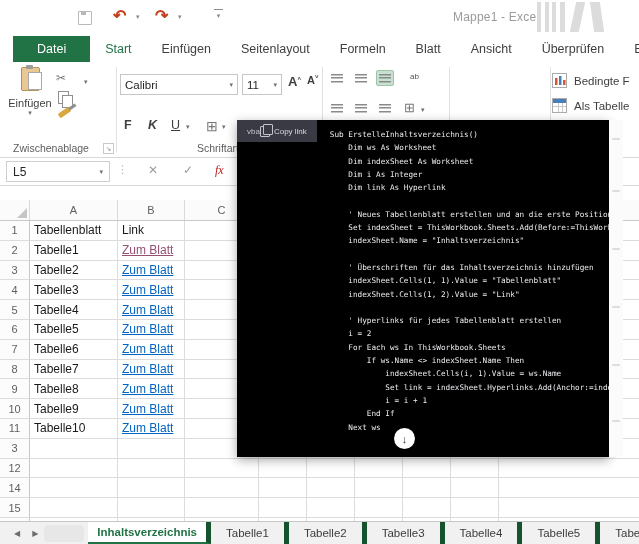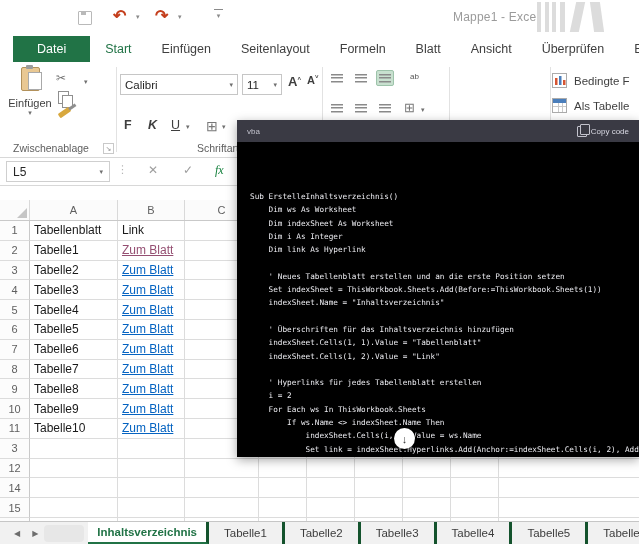--- a/index.html
+++ b/index.html
@@ -83,21 +83,21 @@
      linear-gradient(90deg,transparent 0 5px,#c9c9c9 5px 6px,transparent 6px 9px,#c9c9c9 9px 10px,transparent 10px),
      linear-gradient(transparent 0 7px,#c9c9c9 7px 8px,transparent 8px),#fff;}
 
   
   .fbar{position:absolute;top:158px;left:0;width:639px;height:28px;background:#fff;border-bottom:1px solid #d8d8d8;box-sizing:border-box;}
   .namebox{position:absolute;left:6px;top:3px;width:104px;height:21px;border:1px solid #cfcfcf;display:flex;align-items:center;
            font-size:12px;padding:0 6px;box-sizing:border-box;color:#262626;}
   .namebox .cbx{margin-left:auto;font-size:7px;color:#6f6f6f;}
   .fdots{position:absolute;left:117px;top:5px;color:#b5b5b5;font-size:11px;}
   .fbtn2{position:absolute;top:5px;font-size:12px;color:#9e9e9e;}
-  .fx{font-family:"Liberation Serif",serif;font-style:italic;color:#15803d;}
+  .fx{font-family:"Liberation Serif",serif;font-style:italic;color:#b91c1c;}
 
   
   .colhead{position:absolute;top:200px;left:0;width:639px;height:21px;display:flex;background:#fbfbfb;
            border-bottom:1px solid #c9c9c9;box-sizing:border-box;}
   .ch{border-right:1px solid #d9d9d9;font-size:11px;color:#5f5f5f;display:flex;align-items:center;justify-content:center;box-sizing:border-box;}
   .corner{position:relative;background:#fbfbfb;}
   .corner::after{content:"";position:absolute;right:2px;bottom:2px;width:0;height:0;
                  border-left:10px solid transparent;border-bottom:10px solid #c5c5c5;}
   .rows{position:absolute;top:221px;left:0;width:639px;height:300px;overflow:hidden;}
   .grow{display:flex;height:19.8px;box-sizing:border-box;}
@@ -107,27 +107,27 @@
   .cellspan{font-size:12px;color:#1a1a1a;padding-left:4px;white-space:nowrap;}
   .cellspan.link{color:#0563c1;text-decoration:underline;}
   .cellspan.visited{color:#954f72;}
 
   
   .sheetbar{position:absolute;top:521px;left:0;width:639px;height:23px;background:#f1f1f1;border-top:1px solid #c6c6c6;
             box-sizing:border-box;display:flex;align-items:stretch;z-index:20;}
   .nav-ar{font-size:8px;color:#6d6d6d;display:flex;align-items:center;padding:0 6px;}
   .ghost{position:absolute;left:44px;top:3px;width:40px;height:17px;background:#e7e7e7;border-radius:4px;}
   .stabs{display:flex;margin-left:44px;}
-  .stab{display:flex;align-items:center;padding:0 15px;font-size:11.5px;color:#3c3c3c;border-right:3px solid #14532d;white-space:nowrap;}
+  .stab{display:flex;align-items:center;padding:0 15px;font-size:11.5px;color:#3c3c3c;border-right:5px solid #14532d;white-space:nowrap;}
   .stab.active{background:#fff;color:#217346;font-weight:bold;border-bottom:2px solid #217346;padding:0 9px;box-sizing:border-box;}
 
   
   .overlay{position:absolute;left:237px;top:120px;width:402px;height:337px;z-index:50;display:flex;}
-  .code-panel{position:relative;width:402px;height:337px;background:#000;display:flex;flex-direction:column;
-              box-shadow:0 3px 10px rgba(0,0,0,.35);gap:40px;}
+  .code-panel{position:relative;width:372px;height:337px;background:#000;display:flex;flex-direction:row;
+              box-shadow:0 3px 10px rgba(0,0,0,.35);}
   .cp-head{height:22px;background:#3a3a44;display:flex;align-items:center;justify-content:space-between;
            padding:0 10px;color:#c2c2cc;font-size:8px;flex:none;}
   .cp-copy{display:flex;align-items:center;gap:4px;color:#d9d9e3;font-size:8px;cursor:pointer;}
   .copy-ic{position:relative;width:8px;height:9px;border:1px solid #c2c2cc;border-radius:1px;}
   .copy-ic::before{content:"";position:absolute;left:2px;top:-3px;width:8px;height:9px;border:1px solid #c2c2cc;border-radius:1px;background:#3a3a44;}
   .cp-body{flex:1;margin:0;padding:8px 0 0 13px;font-family:"DejaVu Sans Mono",monospace;font-size:7.7px;
            line-height:13.3px;color:#ececf1;white-space:pre;overflow:hidden;}
   .scroll-btn{position:absolute;left:157px;bottom:8px;width:21px;height:21px;border-radius:50%;background:#fff;
               color:#333;display:flex;align-items:center;justify-content:center;font-size:11px;box-shadow:0 1px 3px rgba(0,0,0,.4);cursor:pointer;}
   .sliver{position:relative;width:14px;height:337px;background:#fbfbfb;}
@@ -574,21 +574,21 @@
         <div class="stab">Tabelle6</div>
       </div>
   </div>
 
   <div class="overlay">
     <div class="code-panel">
       <div class="cp-head">
         <span>vba</span>
         <span class="cp-copy">
           <span class="copy-ic"></span>
-          <span>Copy code</span>
+          <span>Copy link</span>
         </span>
       </div>
       <pre class="cp-body">Sub ErstelleInhaltsverzeichnis()
     Dim ws As Worksheet
     Dim indexSheet As Worksheet
     Dim i As Integer
     Dim link As Hyperlink
 
     ' Neues Tabellenblatt erstellen und an die erste Position setzen
     Set indexSheet = ThisWorkbook.Sheets.Add(Before:=ThisWorkbook.Sheets(1))

